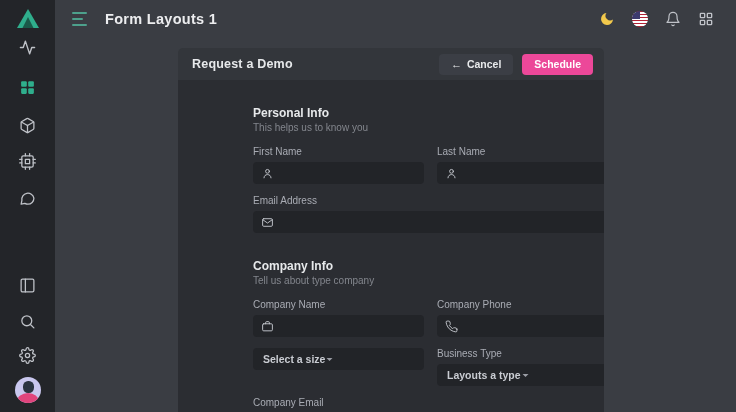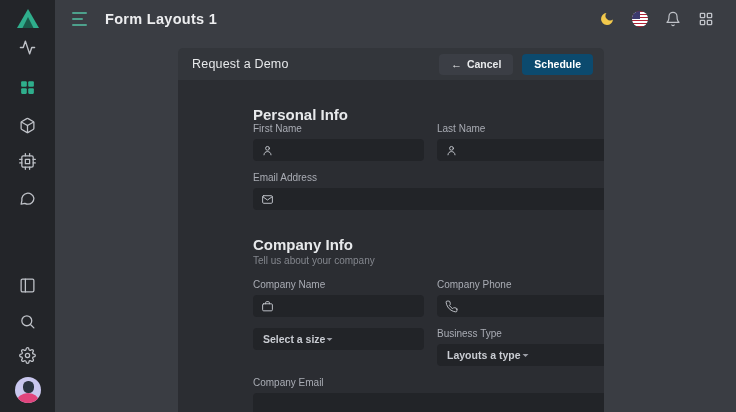--- a/index.html
+++ b/index.html
@@ -31,30 +31,30 @@
   .header-right { margin-left:auto; margin-right:20px; display:flex; align-items:center; gap:13px; }
   .hic { width:20px; height:20px; display:flex; align-items:center; justify-content:center; color:#BFC2C8; cursor:pointer; }
   .hic svg { width:16px; height:16px; }
   .flag { width:16px; height:16px; border-radius:50%; position:relative; overflow:hidden;
           background:repeating-linear-gradient(#B22234 0 1.5px, #FFFFFF 1.5px 3px); }
   .flag .canton { position:absolute; top:0; left:0; width:8px; height:8px; background:#3C3B6E; }
 
   
   .card { position:absolute; left:178px; top:48px; width:426px; height:380px; border-radius:5px 5px 0 0; overflow:hidden; }
   .card-header { height:32px; background:#33363B; display:flex; align-items:center; padding:0 11px 0 14px; }
-  .card-title { color:#E7E9EB; font-size:12.5px; font-weight:400; letter-spacing:.2px; }
+  .card-title { color:#E7E9EB; font-size:12.5px; font-weight:700; letter-spacing:.2px; }
   .card-actions { margin-left:auto; display:flex; align-items:center; gap:9px; }
   .btn { height:21px; display:inline-flex; align-items:center; gap:5px; padding:0 12px; border:none;
          border-radius:4px; font-family:inherit; font-size:10.5px; font-weight:600; color:#E8EAEC; cursor:pointer; }
   .btn-cancel { background:#3B3E45; }
   .btn-cancel .arr { font-size:11px; line-height:1; }
-  .btn-schedule { background:#0c4a6e; color:#FFFFFF; }
+  .btn-schedule { background:#ec4899; color:#FFFFFF; }
 
   .card-body { background:#2B2D32; height:348px; padding:26px 74px 20px 75px; }
-  .section-title { color:#E7E9EB; font-size:15px; font-weight:700; }
+  .section-title { color:#E7E9EB; font-size:12px; font-weight:700; }
   .section-sub { color:#83868D; font-size:10px; margin-top:2px; margin-bottom:13px; }
   .form-grid { display:grid; grid-template-columns:1fr 1fr; column-gap:13px; row-gap:11px; }
   .full { grid-column:1 / -1; }
   .f-label { display:block; color:#A9ACB4; font-size:10px; margin-bottom:5px; }
   .f-control { height:22px; background:#222428; border-radius:4px; display:flex; align-items:center;
                padding:0 8px; color:#BFC2C8; cursor:text; }
   .f-control svg { width:13px; height:13px; flex:none; }
   .f-control input { flex:1; min-width:0; background:transparent; border:none; outline:none;
                      color:#DDDFE2; font-family:inherit; font-size:10.5px; margin-left:7px; }
   .f-select { cursor:pointer; justify-content:flex-start; padding:0 10px; }
@@ -184,20 +184,21 @@
           <span>Cancel</span>
         </button>
         <button class="btn btn-schedule">Schedule</button>
       </div>
     </div>
 
     <div class="card-body">
 
       <div>
         <div class="section-title">Personal Info</div>
+        <div class="section-sub">This helps us to know you</div>
         <div class="form-grid">
           <div>
             <label class="f-label">First Name</label>
             <div class="f-control">
               <svg viewBox="0 0 24 24" fill="none" stroke="currentColor" stroke-width="1.8" stroke-linecap="round">
                   <circle cx="12" cy="8" r="3.5"></circle>
                   <path d="M5.5 20c0-3.6 2.9-6 6.5-6s6.5 2.4 6.5 6"></path>
                 </svg>
               <input type="text" value="" style="">
             </div>
@@ -220,21 +221,21 @@
                   <polyline points="3.5 7 12 13 20.5 7"></polyline>
                 </svg>
               <input type="text" value="" style="">
             </div>
           </div>
         </div>
       </div>
 
       <div class="section-2">
         <div class="section-title">Company Info</div>
-        <div class="section-sub">Tell us about your company</div>
+        <div class="section-sub">Tell us about type company</div>
         <div class="form-grid">
           <div>
             <label class="f-label">Company Name</label>
             <div class="f-control">
               <svg viewBox="0 0 24 24" fill="none" stroke="currentColor" stroke-width="1.8" stroke-linecap="round" stroke-linejoin="round">
                   <rect x="3" y="7" width="18" height="13" rx="2"></rect>
                   <path d="M8.5 7V5a2 2 0 0 1 2-2h3a2 2 0 0 1 2 2v2"></path>
                 </svg>
               <input type="text" value="" style="">
             </div>

